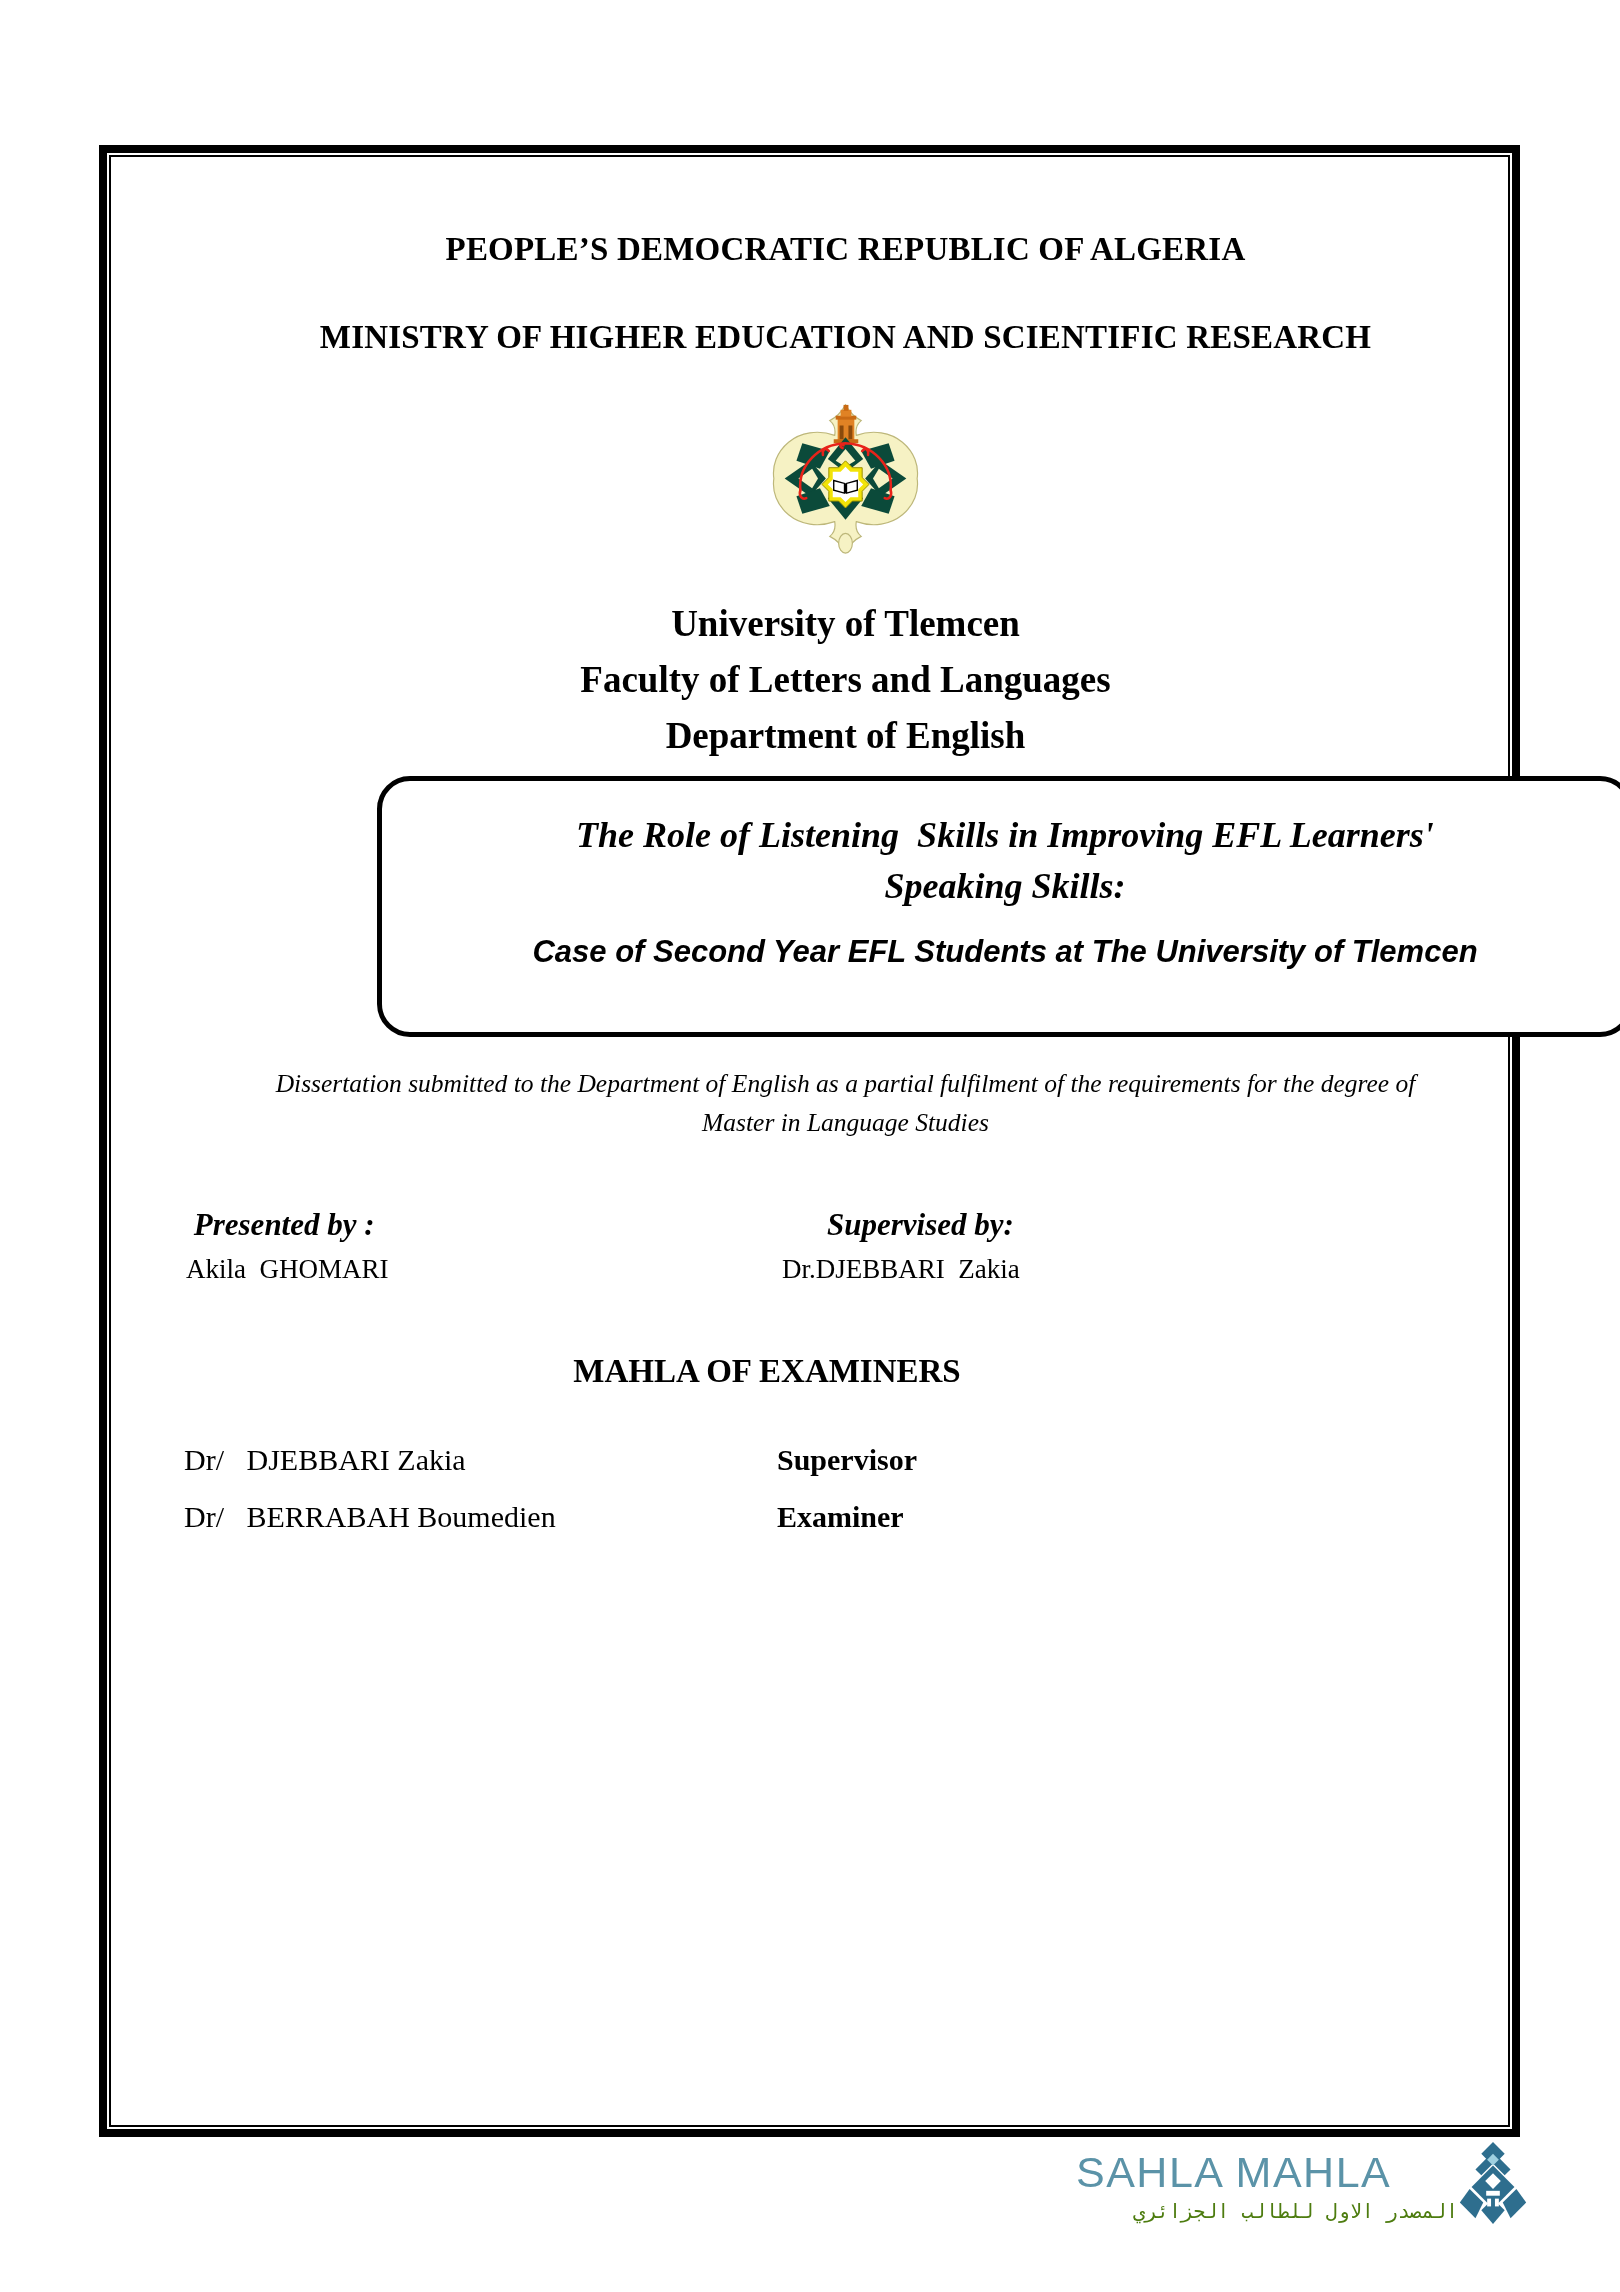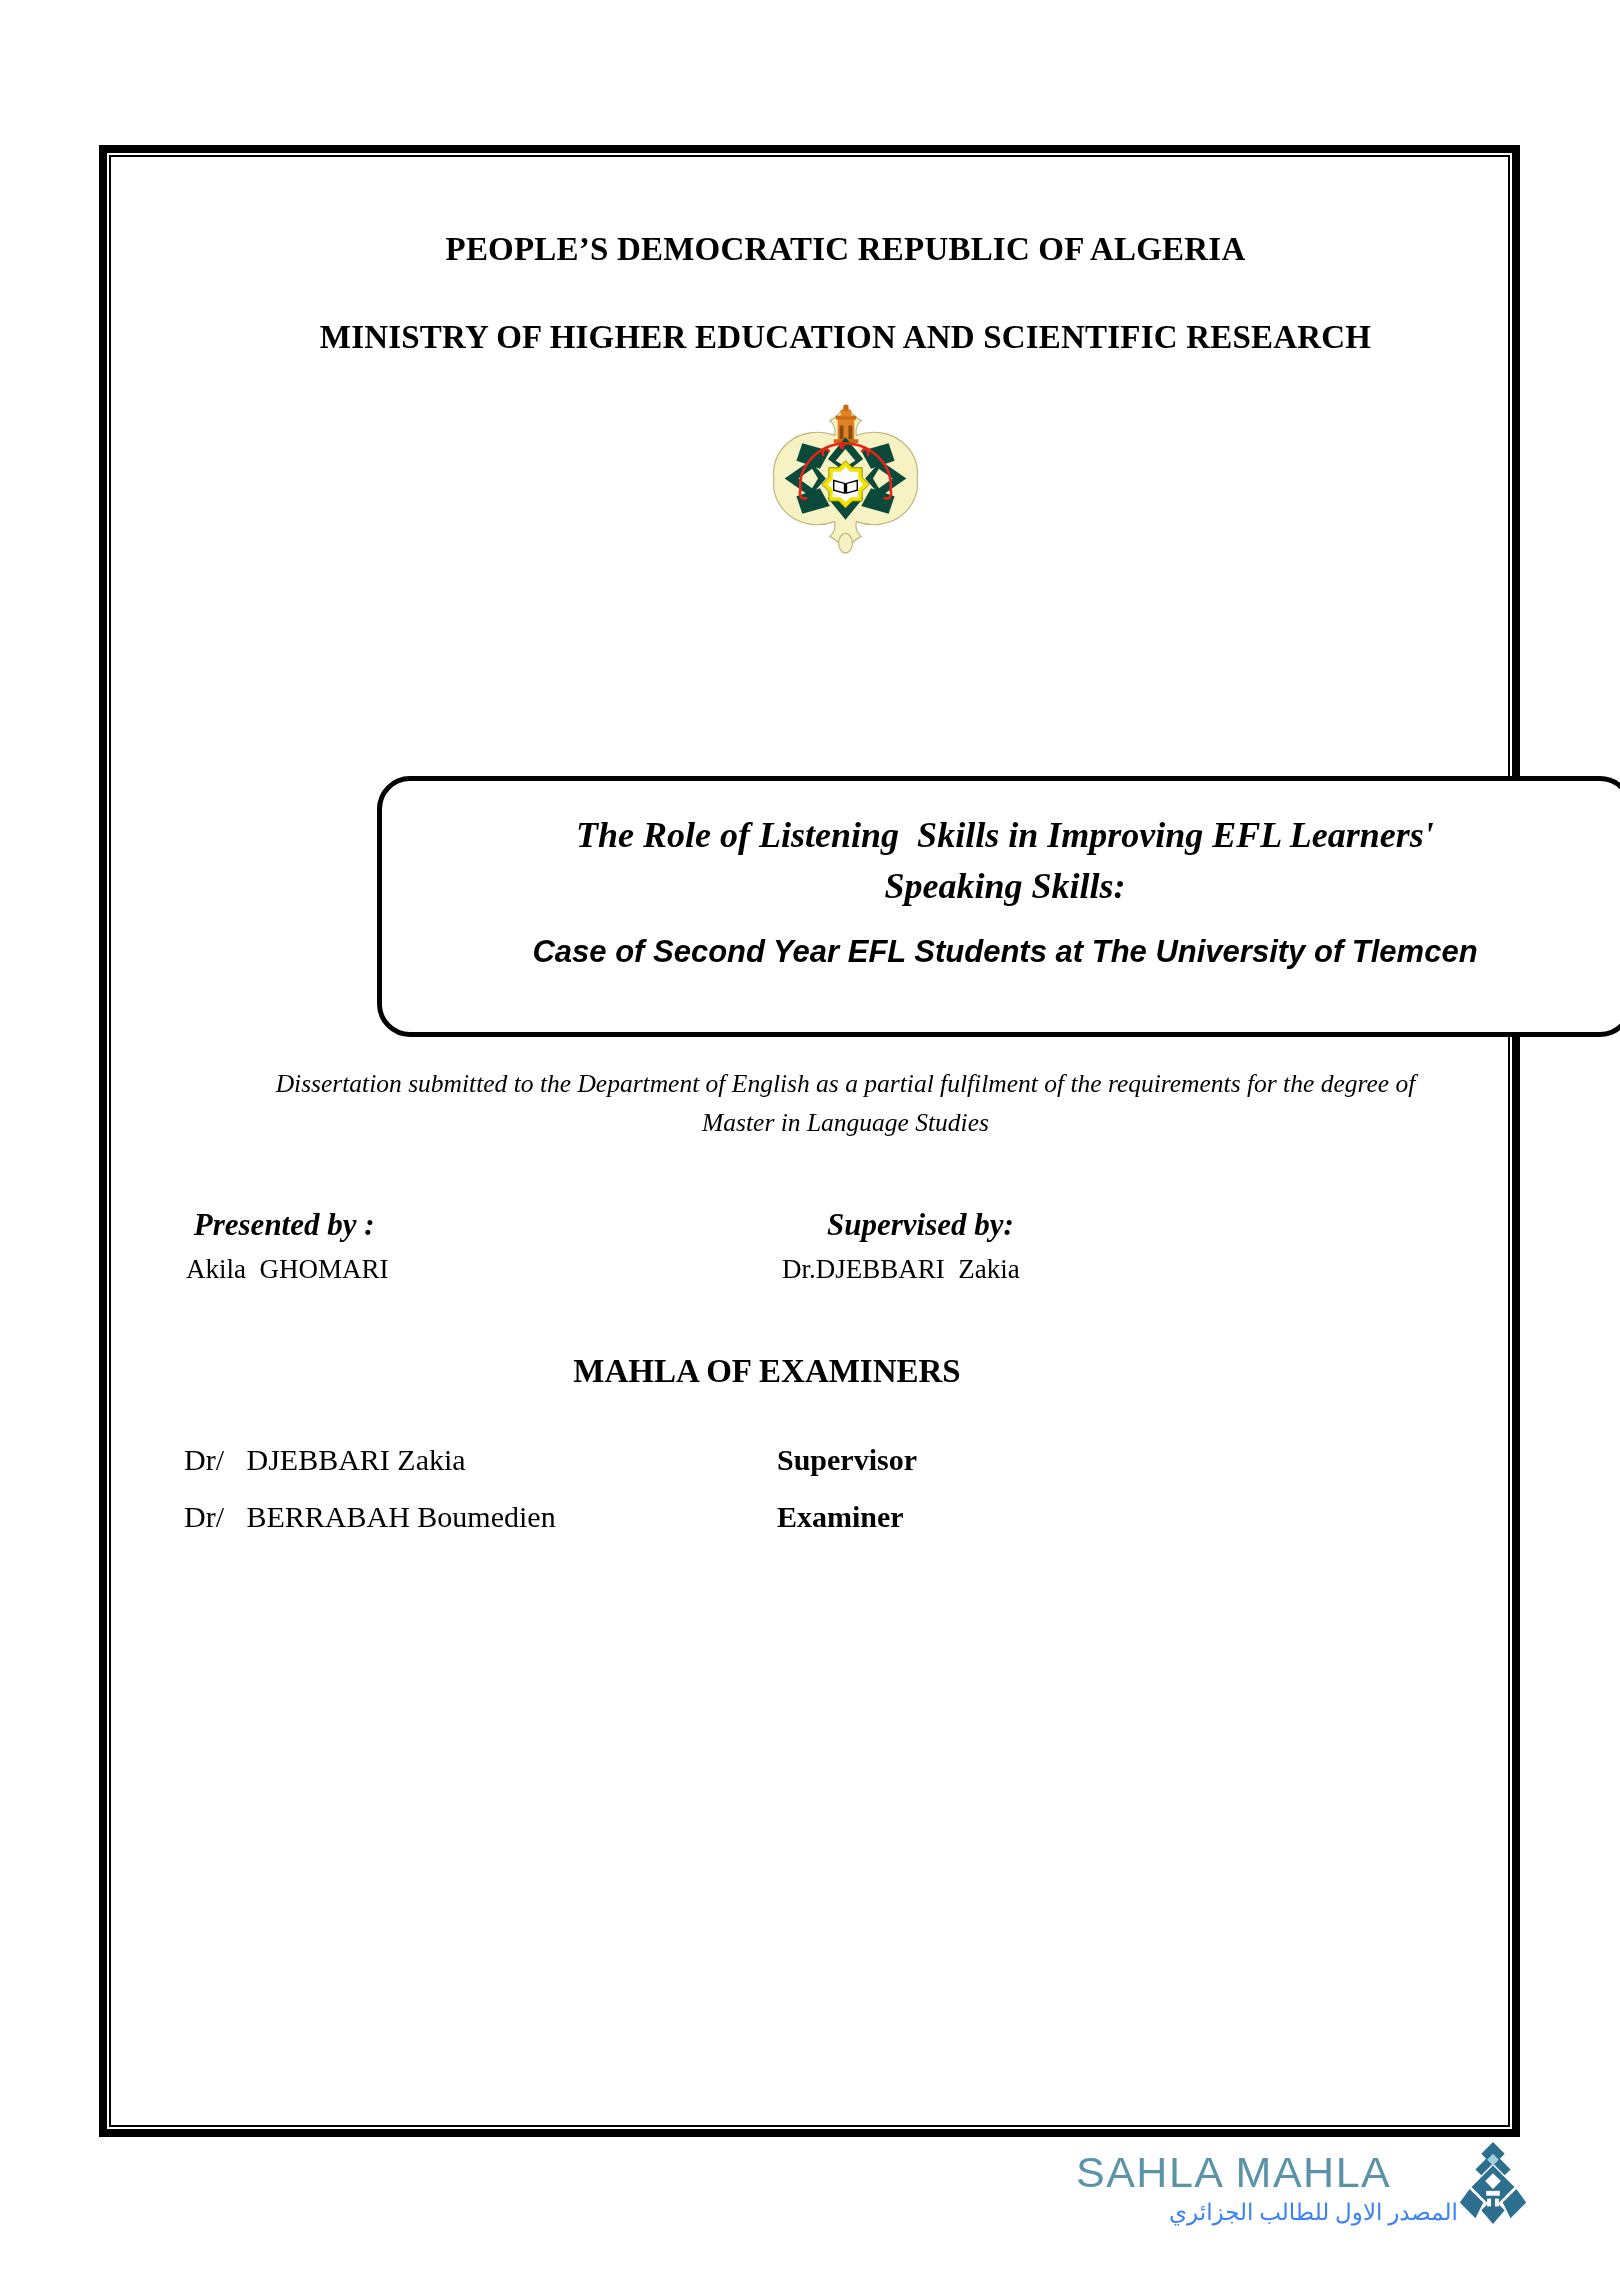--- a/index.html
+++ b/index.html
@@ -200,23 +200,23 @@
     font-size:43px;
     letter-spacing:1.5px;
     color:#5b93a8;
     white-space:nowrap;
   }
   #wm-arabic{
     position:absolute;left:0;top:51px;
     width:382px;
     text-align:right;
     direction:rtl;
-    font-family:Liberation Serif, serif;
-    font-size:23px;
-    color:#3b82f6;
+    font-family:Liberation Mono, monospace;
+    font-size:20px;
+    color:#4d7c0f;
     white-space:nowrap;
   }
   #wm-mark{
     position:absolute;left:378px;top:-5.9px;
   }
 </style>
 </head>
 <body>
 
 <div id="page-frame">
@@ -303,20 +303,25 @@
         <path d="M86 68 L91 73 L99 73 L99 81 L104 86 L99 91 L99 99 L91 99 L86 104
                  L81 99 L73 99 L73 91 L68 86 L73 81 L73 73 L81 73 Z" fill="#ffffff"></path>
 
         <path d="M74 82 L85 85 L85 95 L74 92 Z" fill="#ffffff" stroke="#000" stroke-width="1.4"></path>
         <path d="M98 82 L87 85 L87 95 L98 92 Z" fill="#ffffff" stroke="#000" stroke-width="1.4"></path>
         <line x1="86" y1="85" x2="86" y2="95" stroke="#000" stroke-width="1.4"></line>
       </g>
     </svg>
   </div>
 
+  <div id="univ-block">
+    <div>University of Tlemcen</div>
+    <div>Faculty of Letters and Languages</div>
+    <div>Department of English</div>
+  </div>
 
   <div id="title-box">
     <div id="title-main">The Role of Listening  Skills in Improving EFL Learners'
 Speaking Skills:</div>
     <div id="title-sub">Case of Second Year EFL Students at The University of Tlemcen</div>
   </div>
 
   <div id="diss-note">Dissertation submitted to the Department of English as a partial fulfilment of the requirements for the degree of Master in Language Studies</div>
 
   <div id="people">

